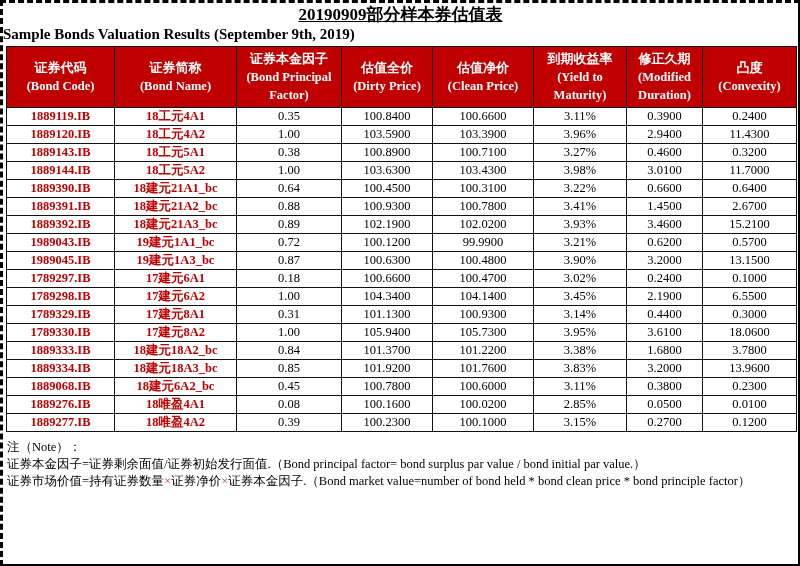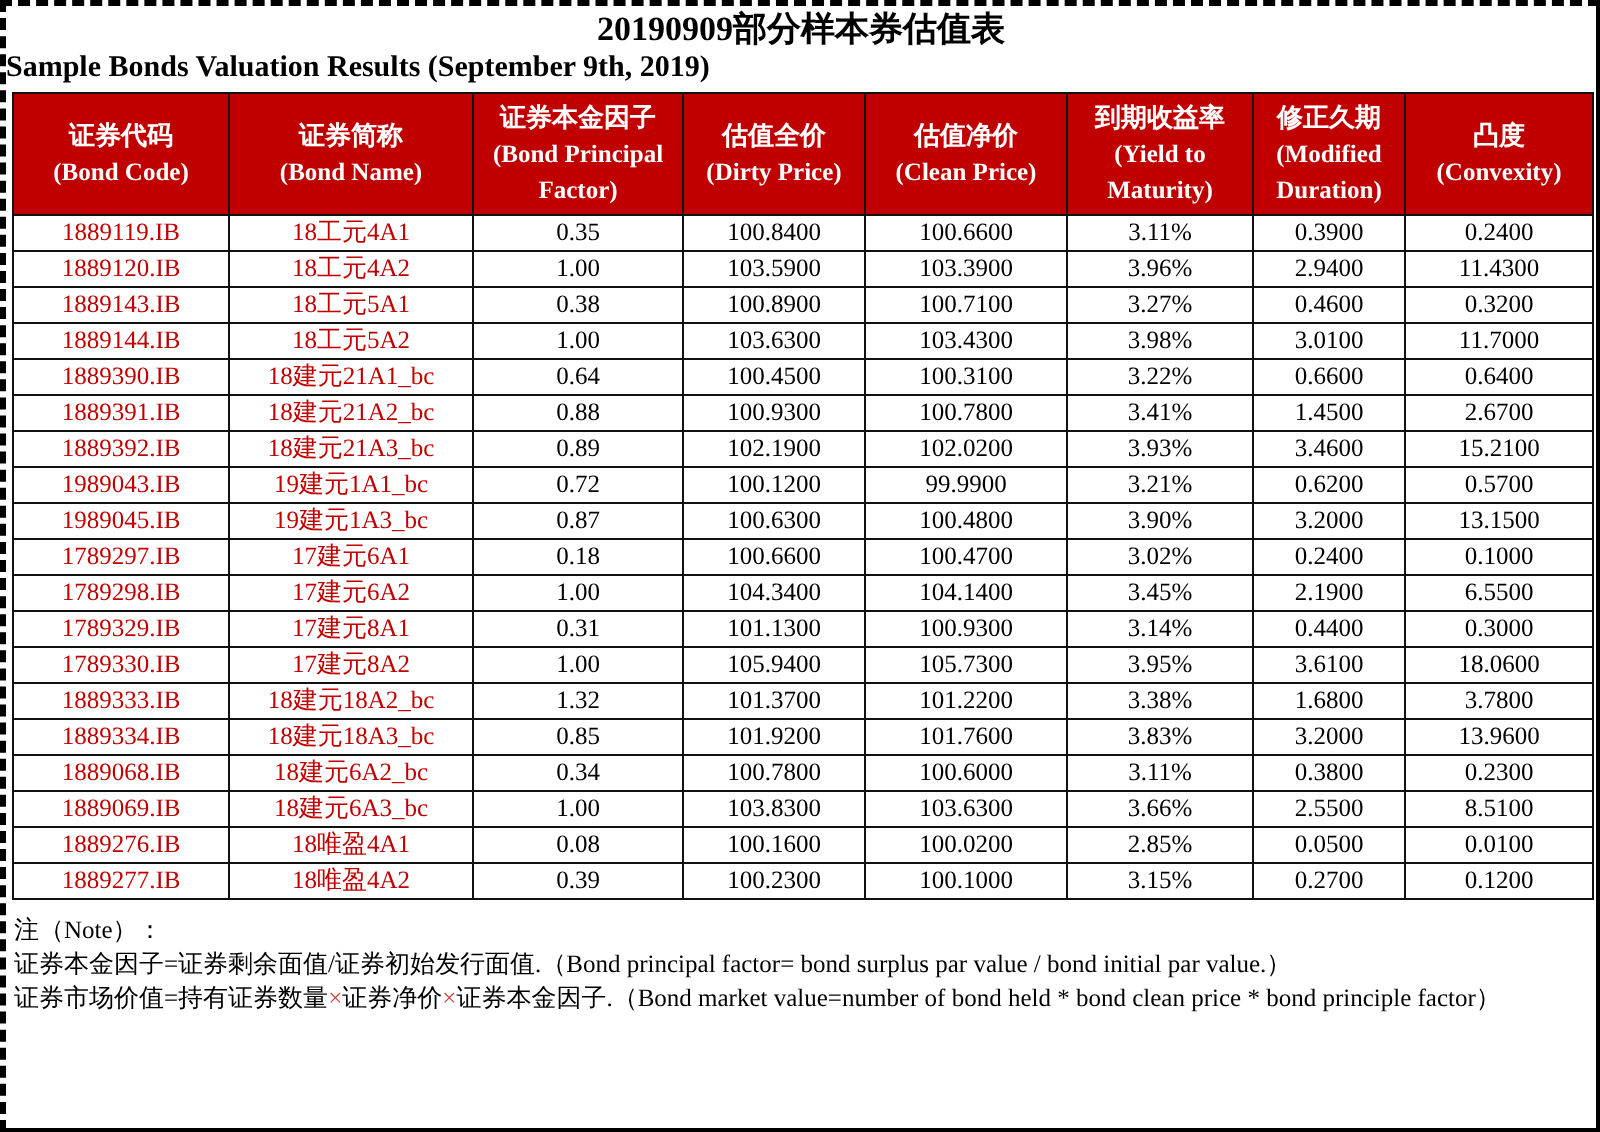--- a/index.html
+++ b/index.html
@@ -16,20 +16,21 @@
     font-family: "Liberation Serif", "DejaVu Serif", serif;
     color: #000;
     overflow: hidden;
   }
   .title {
     text-align: center;
     font-size: 17px;
     font-weight: bold;
     margin-top: 2px;
     line-height: 20px;
+    text-decoration: underline;
   }
   .subtitle {
     text-align: left;
     font-size: 15px;
     font-weight: bold;
     line-height: 18px;
   }
   table.bonds {
     border-collapse: collapse;
     table-layout: fixed;
@@ -55,21 +56,21 @@
   }
   table.bonds thead th .h-en { font-size: 12.5px; }
   table.bonds tbody td {
     height: 17px;
     font-size: 12.5px;
     white-space: nowrap;
     line-height: 17px;
   }
   table.bonds tbody td.red {
     color: var(--accent-text, #c00000);
-    font-weight: normal;
+    font-weight: bold;
   }
   .notes {
     margin: 7px 0 0 4px;
     font-size: 12.5px;
     line-height: 17px;
   }
   .notes .mult { color: var(--mult-color, #cc4444); }
 </style>
 </head>
 <body>
@@ -252,56 +253,46 @@
           <td>1.00</td>
           <td>105.9400</td>
           <td>105.7300</td>
           <td>3.95%</td>
           <td>3.6100</td>
           <td>18.0600</td>
         </tr>
         <tr>
           <td class="red">1889333.IB</td>
           <td class="red">18建元18A2_bc</td>
-          <td>1.32</td>
+          <td>0.84</td>
           <td>101.3700</td>
           <td>101.2200</td>
           <td>3.38%</td>
           <td>1.6800</td>
           <td>3.7800</td>
         </tr>
         <tr>
           <td class="red">1889334.IB</td>
           <td class="red">18建元18A3_bc</td>
           <td>0.85</td>
           <td>101.9200</td>
           <td>101.7600</td>
           <td>3.83%</td>
           <td>3.2000</td>
           <td>13.9600</td>
         </tr>
         <tr>
           <td class="red">1889068.IB</td>
           <td class="red">18建元6A2_bc</td>
-          <td>0.34</td>
+          <td>0.45</td>
           <td>100.7800</td>
           <td>100.6000</td>
           <td>3.11%</td>
           <td>0.3800</td>
           <td>0.2300</td>
-        </tr>
-        <tr>
-          <td class="red">1889069.IB</td>
-          <td class="red">18建元6A3_bc</td>
-          <td>1.00</td>
-          <td>103.8300</td>
-          <td>103.6300</td>
-          <td>3.66%</td>
-          <td>2.5500</td>
-          <td>8.5100</td>
         </tr>
         <tr>
           <td class="red">1889276.IB</td>
           <td class="red">18唯盈4A1</td>
           <td>0.08</td>
           <td>100.1600</td>
           <td>100.0200</td>
           <td>2.85%</td>
           <td>0.0500</td>
           <td>0.0100</td>

